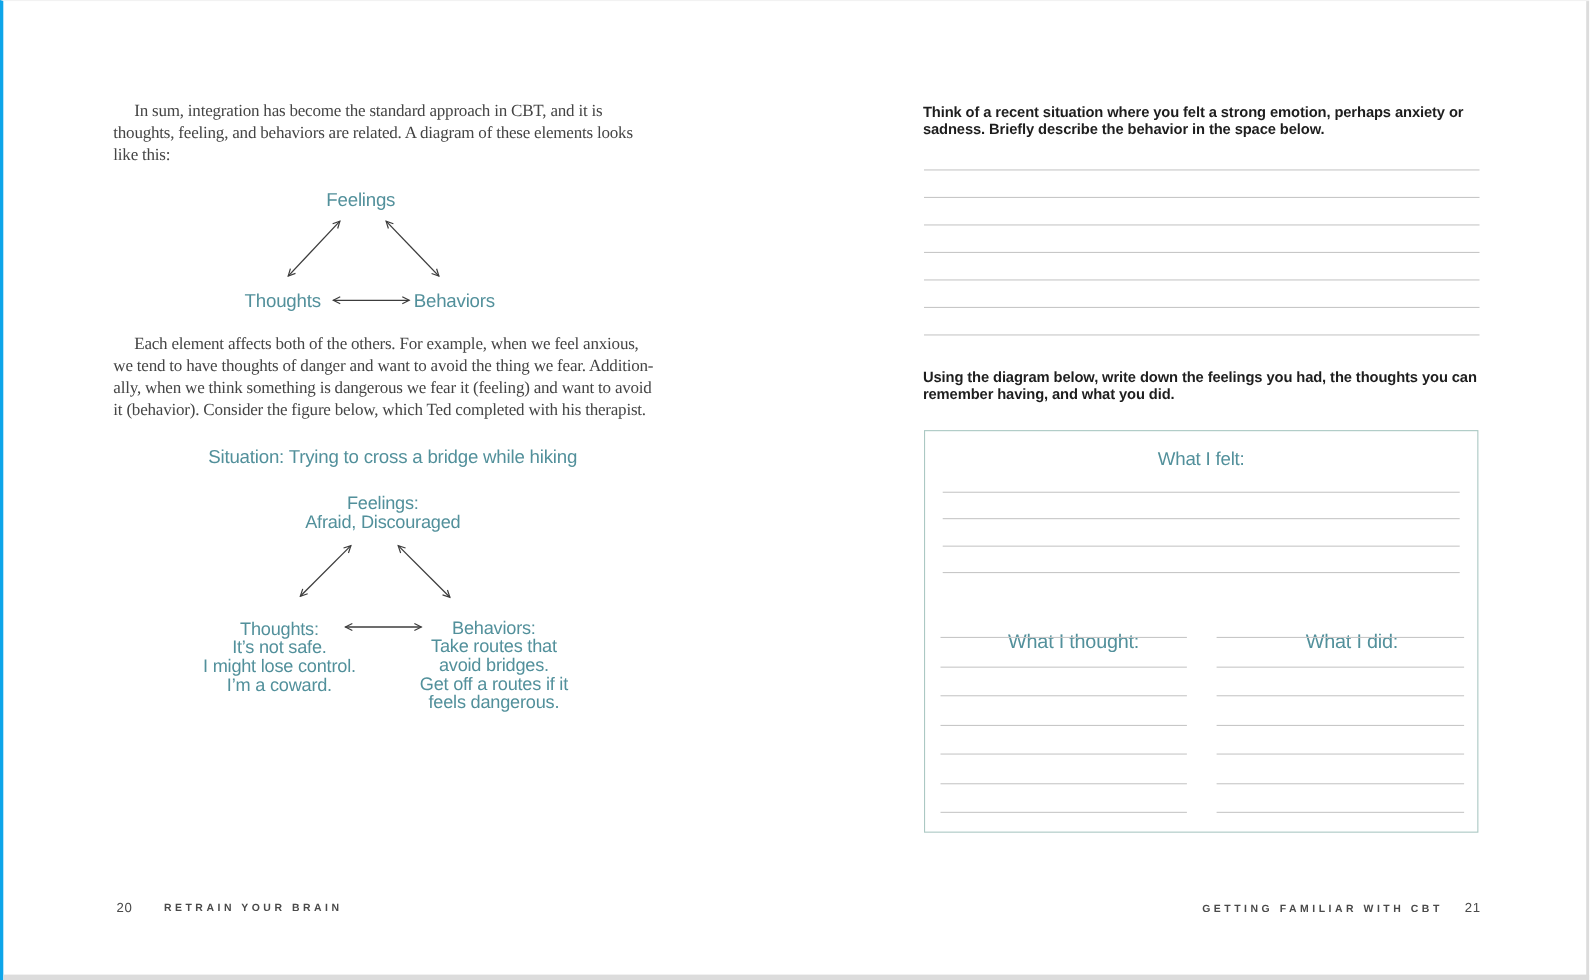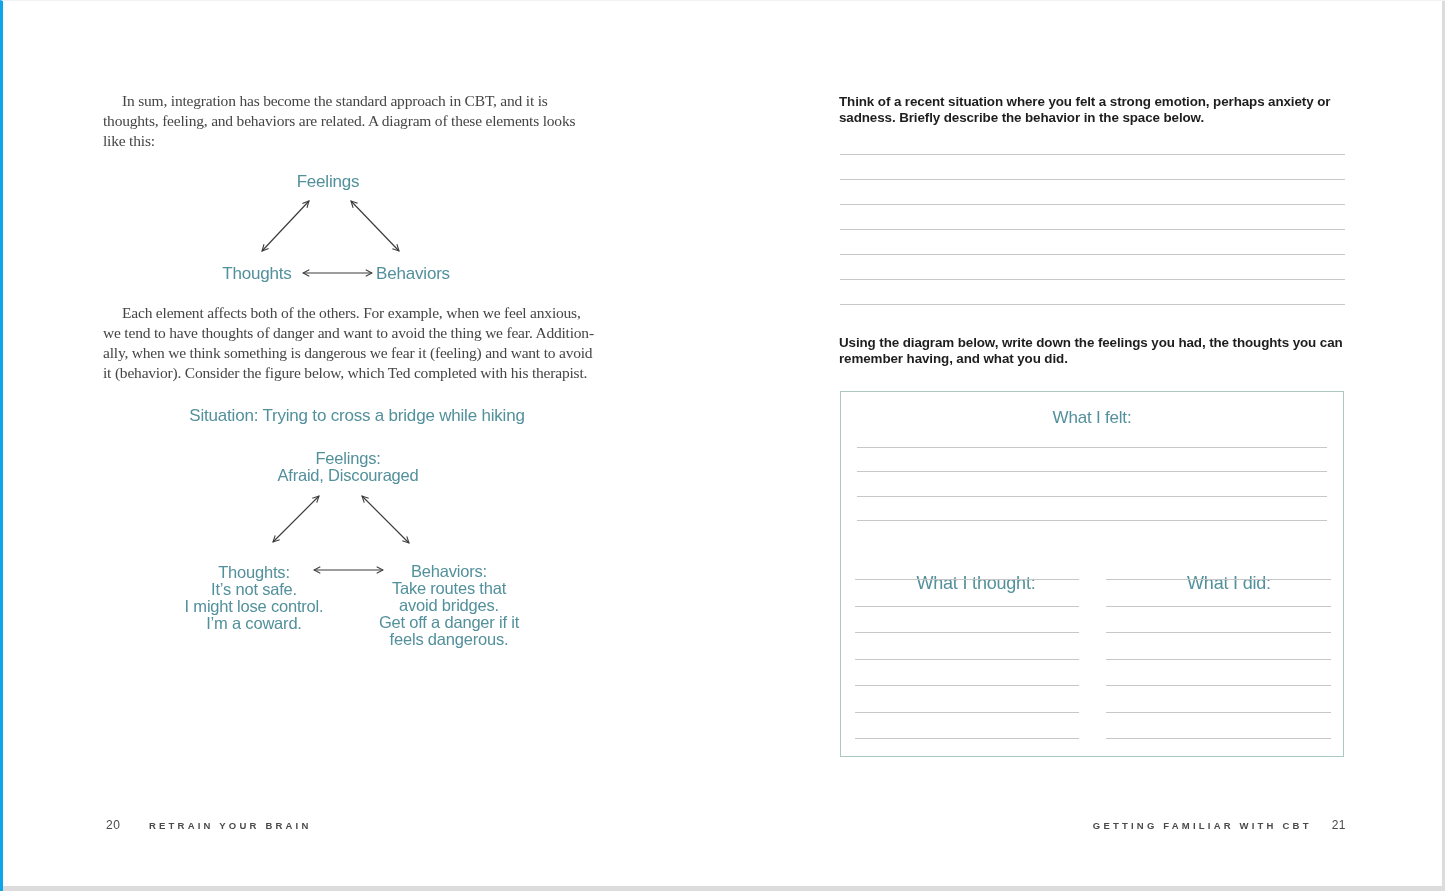--- a/index.html
+++ b/index.html
@@ -124,21 +124,21 @@
       <div>Thoughts:</div>
       <div>It’s not safe.</div>
       <div>I might lose control.</div>
       <div>I’m a coward.</div>
     </div>
 
     <div class="dlabel" style="left:446px; top:562px;">
       <div>Behaviors:</div>
       <div>Take routes that</div>
       <div>avoid bridges.</div>
-      <div>Get off a danger if it</div>
+      <div>Get off a routes if it</div>
       <div>feels dangerous.</div>
     </div>
 
     <div class="folio-num" style="left:103px; top:817px;">20</div>
     <div class="running" style="left:146px; top:819px;">RETRAIN YOUR BRAIN</div>
   </div>
 
   <div class="page right">
 
     <div class="prompt" style="left:114px; top:93px;">

